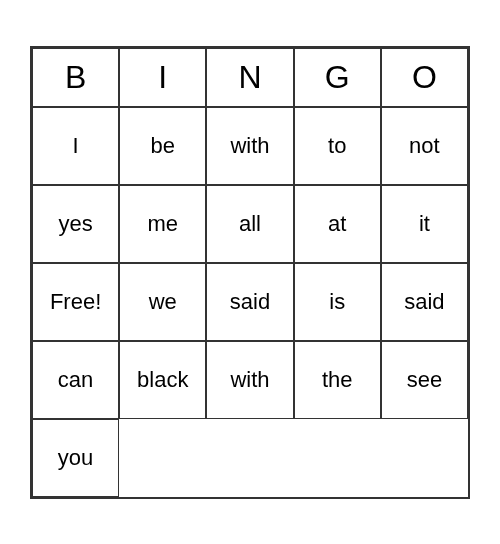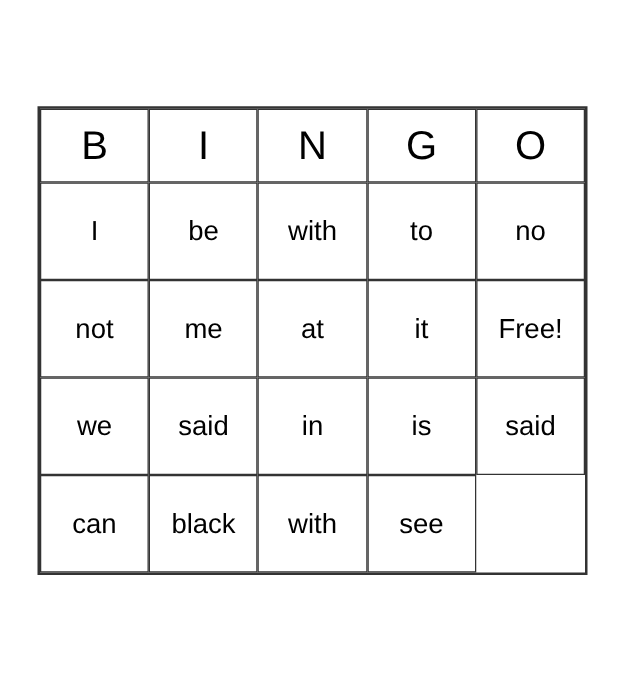--- a/index.html
+++ b/index.html
@@ -51,29 +51,31 @@
       <div class="header-cell">I</div>
       <div class="header-cell">N</div>
       <div class="header-cell">G</div>
       <div class="header-cell">O</div>
     </div>
   <div class="bingo-body">
   <div class="bingo-cell">I</div>
       <div class="bingo-cell">be</div>
       <div class="bingo-cell">with</div>
       <div class="bingo-cell">to</div>
-      <div class="bingo-cell">no</div>
       <div class="bingo-cell">not</div>
+      <div class="bingo-cell">yes</div>
       <div class="bingo-cell">me</div>
+      <div class="bingo-cell">all</div>
       <div class="bingo-cell">at</div>
       <div class="bingo-cell">it</div>
       <div class="bingo-cell">Free!</div>
       <div class="bingo-cell">we</div>
       <div class="bingo-cell">said</div>
-      <div class="bingo-cell">in</div>
       <div class="bingo-cell">is</div>
       <div class="bingo-cell">said</div>
       <div class="bingo-cell">can</div>
       <div class="bingo-cell">black</div>
       <div class="bingo-cell">with</div>
+      <div class="bingo-cell">the</div>
       <div class="bingo-cell">see</div>
+      <div class="bingo-cell">you</div>
     </div>
 </div>
 
 </body></html>

